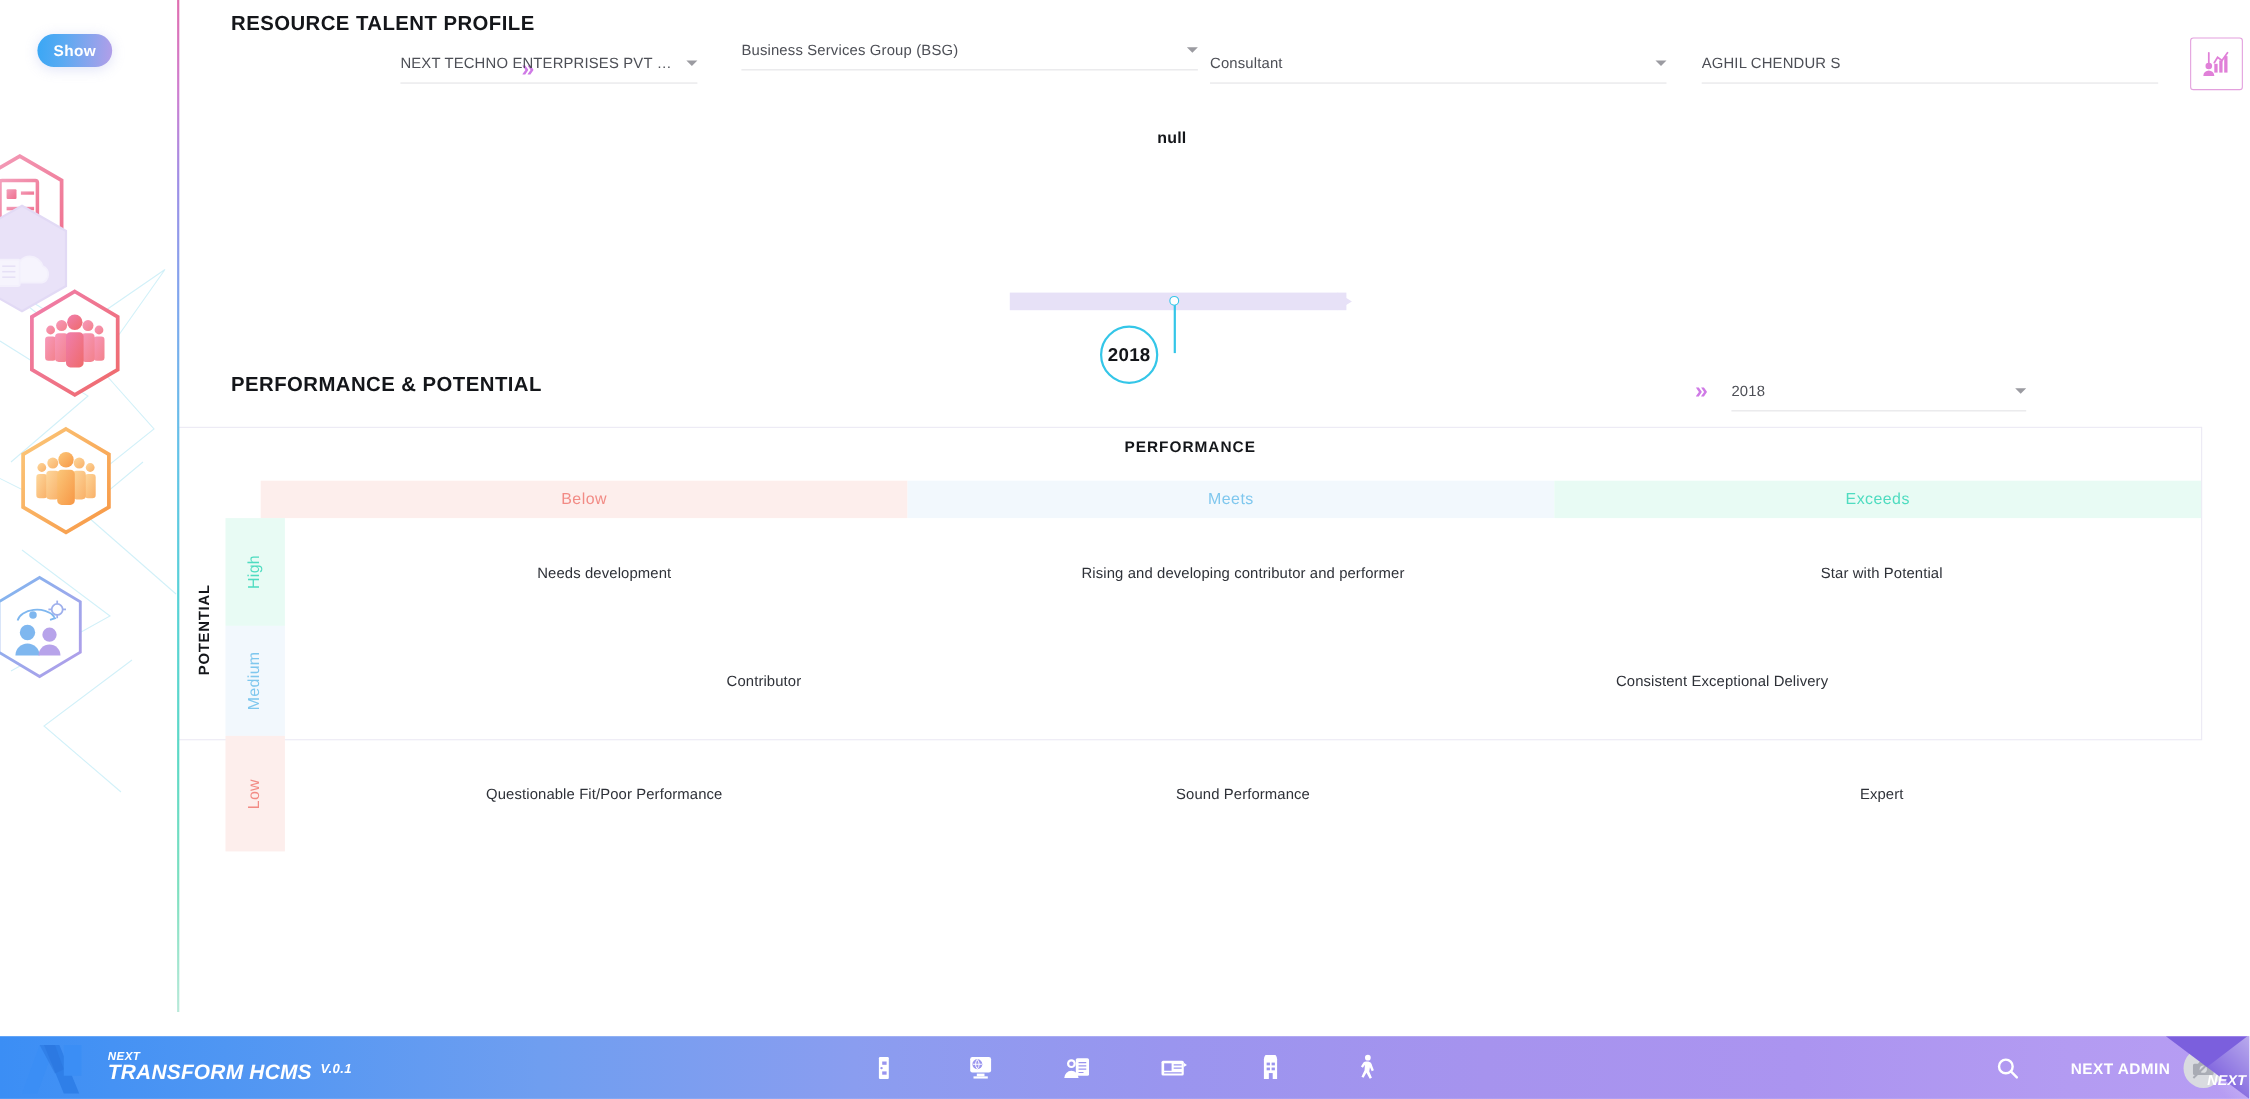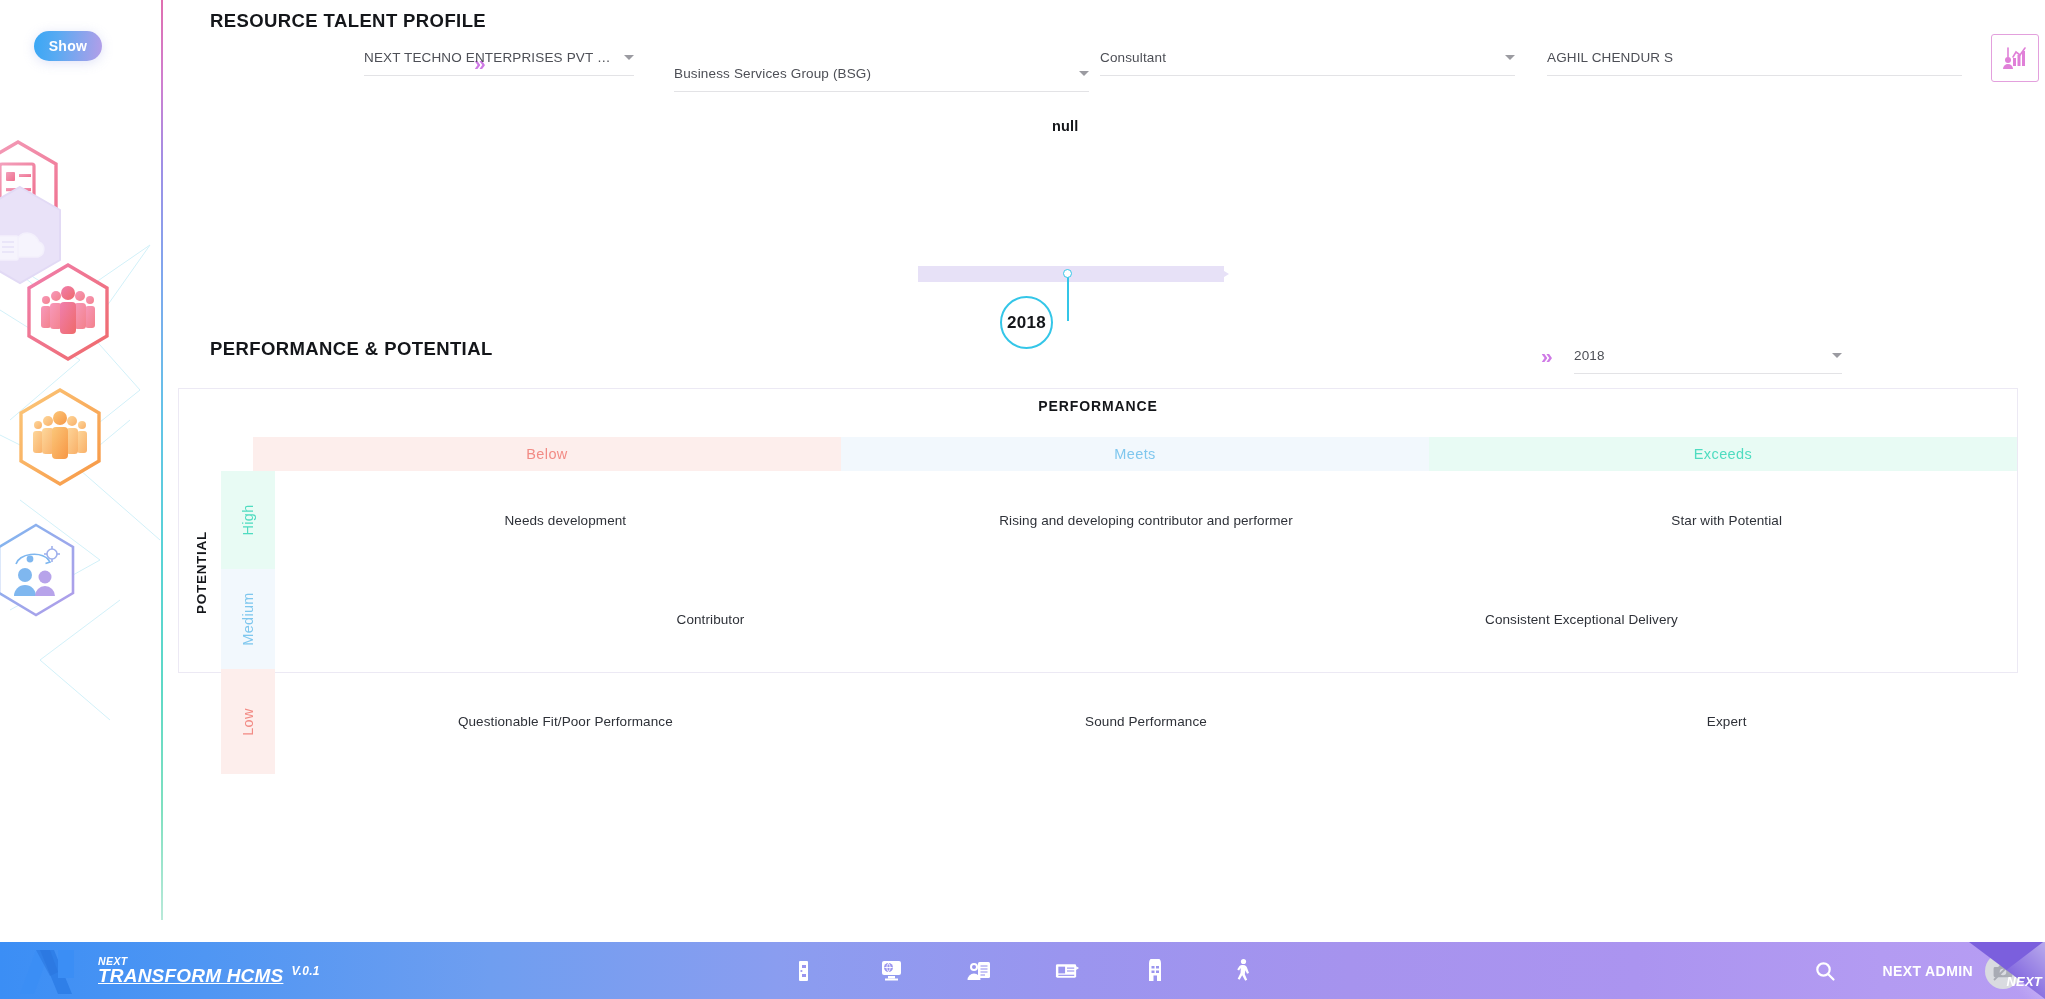--- a/index.html
+++ b/index.html
@@ -136,21 +136,21 @@
   .select-field .caret {
     width: 0; height: 0;
     margin-left: 8px;
     border-left: 5px solid transparent;
     border-right: 5px solid transparent;
     border-top: 5px solid #9b9ba1;
     flex: 0 0 auto;
   }
 
   #sel-company  { left: 202px; top: 40px; width: 270px; }
-  #sel-group    { left: 512px; top: 56px; width: 415px; align-items: center; }
+  #sel-group    { left: 512px; top: 28px; width: 415px; align-items: center; }
   #sel-role     { left: 938px; top: 40px; width: 415px; justify-content: flex-end; }
   #sel-employee { left: 1385px; top: 40px; width: 415px; }
 
   .chart-icon-btn {
     position: absolute;
     left: 1829px;
     top: 34px;
     width: 48px;
     height: 48px;
     border: 1.5px solid #e3a0dd;
@@ -246,21 +246,21 @@
   #sel-year {
     left: 1412px;
     top: 338px;
     width: 268px;
   }
   #sel-year .sel-value { font-size: 13.5px; color: #4d4f56; }
 
   
   .matrix {
     position: absolute;
-    left: 16px;
+    left: 0;
     top: 388px;
     width: 1840px;
     height: 285px;
     border: 1px solid #ece9f4;
     background: #ffffff;
   }
 
   .matrix-perf-title {
     position: absolute;
     left: 0;
@@ -403,21 +403,20 @@
     letter-spacing: .4px;
   }
   .logo-main {
     display: block;
     font-family: "Liberation Sans", sans-serif;
     font-size: 19px;
     font-weight: 700;
     font-style: italic;
     color: #ffffff;
     letter-spacing: .2px;
-    text-decoration: underline;
   }
   .logo-ver {
     font-family: "Liberation Sans", sans-serif;
     font-size: 12px;
     font-weight: 700;
     font-style: italic;
     color: #ffffff;
     margin-left: 8px;
     letter-spacing: .3px;
   }

